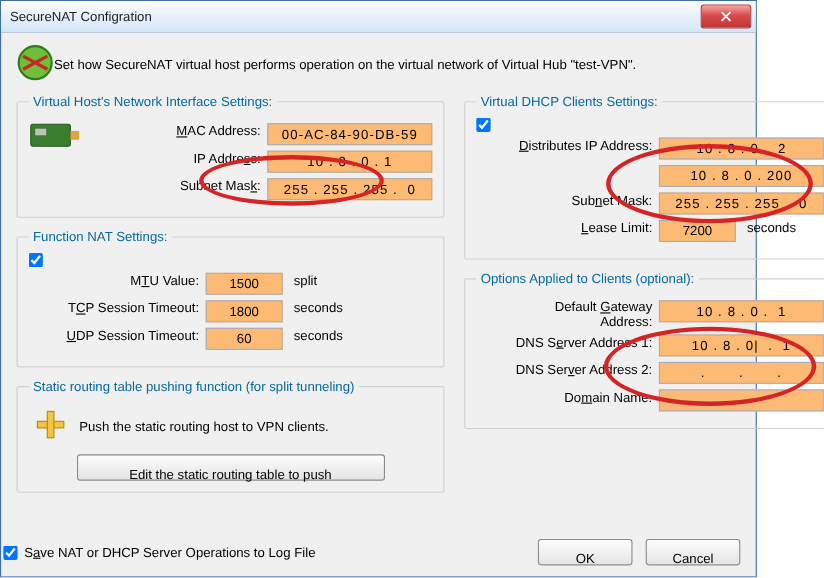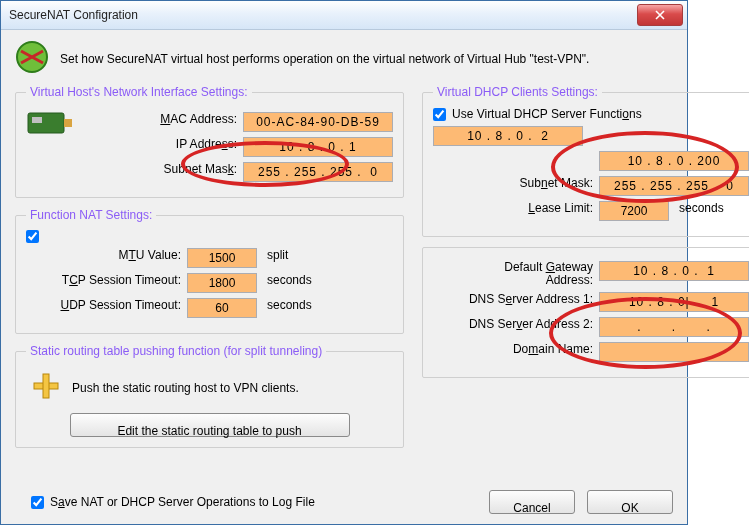--- a/index.html
+++ b/index.html
@@ -2,41 +2,41 @@
 <html><head>
 <meta charset="utf-8">
 <style>
   html,body{margin:0;padding:0;font-family:"Segoe UI",Tahoma,sans-serif;font-size:12px;color:#000;background:#fff}
   .window{width:688px;height:525px;border:1px solid #3a6ea5;box-sizing:border-box;position:relative;background:#f0f0f0}
   .titlebar{height:28px;background:linear-gradient(#fdfefe,#e8f1fb 45%,#d6e6f7);border-bottom:1px solid #b7c9dc;display:flex;align-items:center;padding:0 0 0 8px}
   .titlebar .title{flex:1;font-size:12px;color:#222}
   .close-btn{width:44px;height:20px;margin-right:4px;border:1px solid #a63c3c;border-radius:3px;background:linear-gradient(#f7a6a6,#d94b4b 45%,#c13535);color:#fff;display:flex;align-items:center;justify-content:center;font-size:11px;cursor:default}
   .close-btn svg{width:10px;height:10px}
   .body{padding:10px 14px 8px 14px}
-  .intro{display:flex;align-items:center;gap:11px;margin-bottom:8px}
+  .intro{display:flex;align-items:center;gap:0;margin-bottom:8px}
   .intro .icon svg{width:34px;height:34px}
   .cols{display:flex;gap:18px}
   .col{flex:1;display:flex;flex-direction:column;gap:10px}
   fieldset{border:1px solid #cfcfcf;border-radius:2px;padding:8px 10px 10px 10px;margin:0}
-  legend{padding:0 4px;color:#8b5cf6}
+  legend{padding:0 4px;color:#0369a1}
   .row{display:flex;align-items:flex-start;margin:5px 0;gap:6px}
   .lbl{width:155px;text-align:right;white-space:nowrap}
   .lbl-wide{width:160px;text-align:right}
   .u{text-decoration:underline}
   input.txt{height:20px;border:1px solid #abadb3;background:#fdba74;padding:0 4px;font:inherit;box-sizing:border-box}
   .ip{width:150px;text-align:center;letter-spacing:1px}
   .num{width:70px;text-align:center}
   .unit{margin-left:4px}
   label.chk{display:flex;align-items:center;gap:6px}
   input[type=checkbox]{width:13px;height:13px;margin:0}
   .pipe-row{display:flex;align-items:center;gap:10px;margin:4px 0 8px 4px}
   .pipe-row svg{width:32px;height:32px}
   button.btn{height:24px;border:1px solid #8a8a8a;background:linear-gradient(#fdfdfd,#e4e4e4);border-radius:3px;font:inherit;padding:10px 16px;cursor:default}
   .btn-wide{width:280px;display:block;margin:0 auto}
-  .bottom{position:absolute;left:30px;right:14px;bottom:10px;display:flex;}
+  .bottom{position:absolute;left:2px;right:14px;bottom:10px;display:flex;}
   .bottom .spacer{flex:1}
   .bottom button{width:86px;margin-left:12px}
   .nic svg{width:48px;height:32px}
   .circle{position:absolute;border:4px solid #d62424;border-radius:50%;pointer-events:none}
 </style>
 </head>
 <body>
 
 <div class="window">
 
@@ -125,42 +125,43 @@
           </div>
           <button class="btn btn-wide">Edit the static routing table to push</button>
         </fieldset>
       </div>
 
       <div class="col">
         <fieldset>
           <legend>Virtual DHCP Clients Settings:</legend>
           <label class="chk">
             <input type="checkbox" checked="" style="">
-            <span>Use Virtual DHCP Server Functi<span class="u">o</span>ns</span>
           </label>
           <div class="row">
+            <span class="lbl-wide"><span class="u">D</span>istributes IP Address:</span>
             <input class="txt ip" value="10 . 8 . 0 .  2" style="">
 
           </div>
           <div class="row">
             <span class="lbl-wide"></span>
             <input class="txt ip" value="10 . 8 . 0 . 200" style="">
           </div>
           <div class="row">
             <span class="lbl-wide">Sub<span class="u">n</span>et Mask:</span>
             <input class="txt ip" value="255 . 255 . 255 .  0" style="">
           </div>
           <div class="row">
             <span class="lbl-wide"><span class="u">L</span>ease Limit:</span>
             <input class="txt num" value="7200" style="">
             <span class="unit">seconds</span>
           </div>
         </fieldset>
 
         <fieldset>
+          <legend>Options Applied to Clients (optional):</legend>
           <div class="row">
             <span class="lbl-wide" style="line-height:1.1">Default <span class="u">G</span>ateway<br>Address:</span>
             <input class="txt ip" value="10 . 8 . 0 .  1" style="">
           </div>
           <div class="row">
             <span class="lbl-wide">DNS S<span class="u">e</span>rver Address 1:</span>
             <input class="txt ip" value="10 . 8 . 0|  .  1" style="">
           </div>
           <div class="row">
             <span class="lbl-wide">DNS Ser<span class="u">v</span>er Address 2:</span>
@@ -174,20 +175,20 @@
       </div>
     </div>
   </div>
 
   <div class="bottom">
     <label class="chk">
       <input type="checkbox" checked="" style="">
       <span>S<span class="u">a</span>ve NAT or DHCP Server Operations to Log File</span>
     </label>
     <div class="spacer"></div>
+    <button class="btn">OK</button>
     <button class="btn">Cancel</button>
-    <button class="btn">OK</button>
   </div>
 
   <div class="circle" style="left:180px;top:140px;width:160px;height:38px"></div>
   <div class="circle" style="left:550px;top:130px;width:180px;height:64px"></div>
   <div class="circle" style="left:548px;top:296px;width:185px;height:64px"></div>
 </div>
 
 </body></html>

